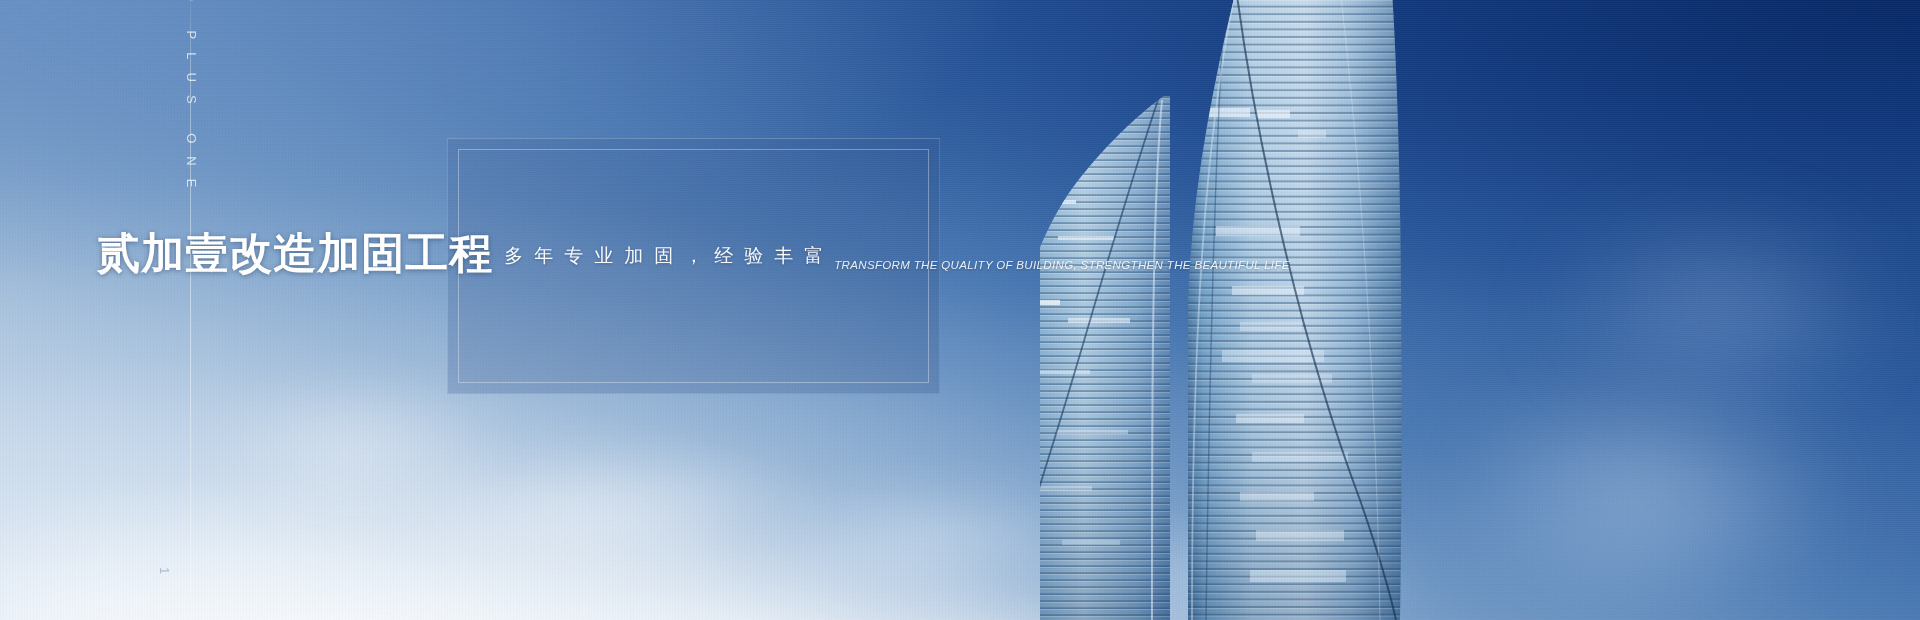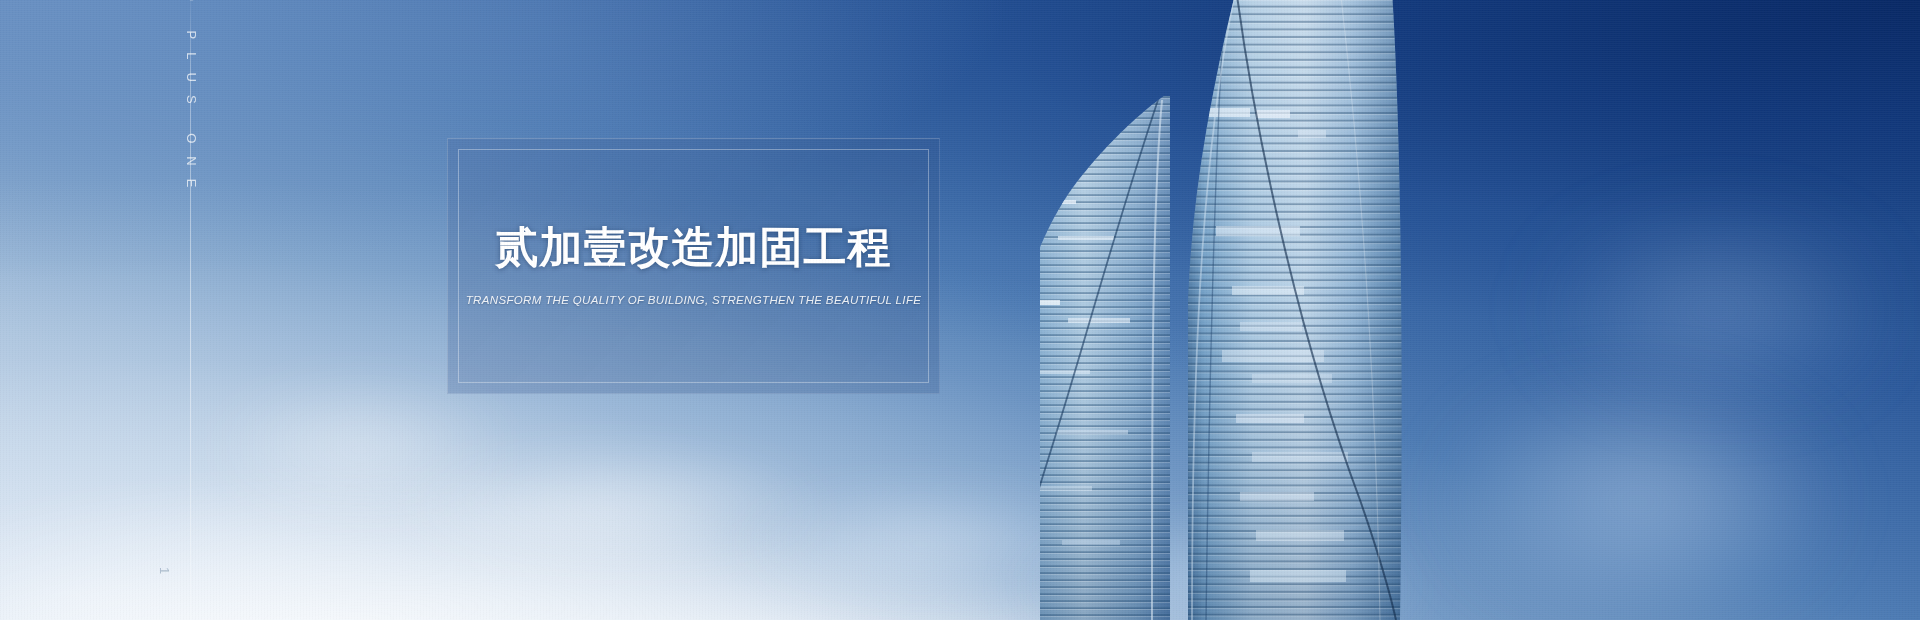--- a/index.html
+++ b/index.html
@@ -154,21 +154,21 @@
     border-bottom:1px solid rgba(255,255,255,.10);
   }
   .panel-inner{
     position:absolute;
     left:10px; top:10px; right:10px; bottom:10px;
     border:1px solid rgba(255,255,255,.34);
   }
   .panel-content{
     position:absolute;
     left:0; right:0; top:0; bottom:0;
-    display:flex; flex-direction:column;
+    display:flex; 
     align-items:center; justify-content:center;
     text-align:center;
   }
 
   .title-main{
     font-size:43px;
     font-weight:700;
     color:#ffffff;
     letter-spacing:1px;
     line-height:1;
@@ -333,18 +333,19 @@
     <span>TWO PLUS ONE</span>
   </div>
   <div class="brand-mark">
     <span>1</span>
   </div>
 
   <div class="panel">
     <div class="panel-inner"></div>
     <div class="panel-content">
       <h1 class="title-main">贰加壹改造加固工程</h1>
+      <p class="title-sub1">多年专业加固，经验丰富</p>
       <p class="title-en">TRANSFORM THE QUALITY OF BUILDING, STRENGTHEN THE BEAUTIFUL LIFE</p>
     </div>
   </div>
 
   <div class="grain"></div>
 </div>
 
 </body></html>

